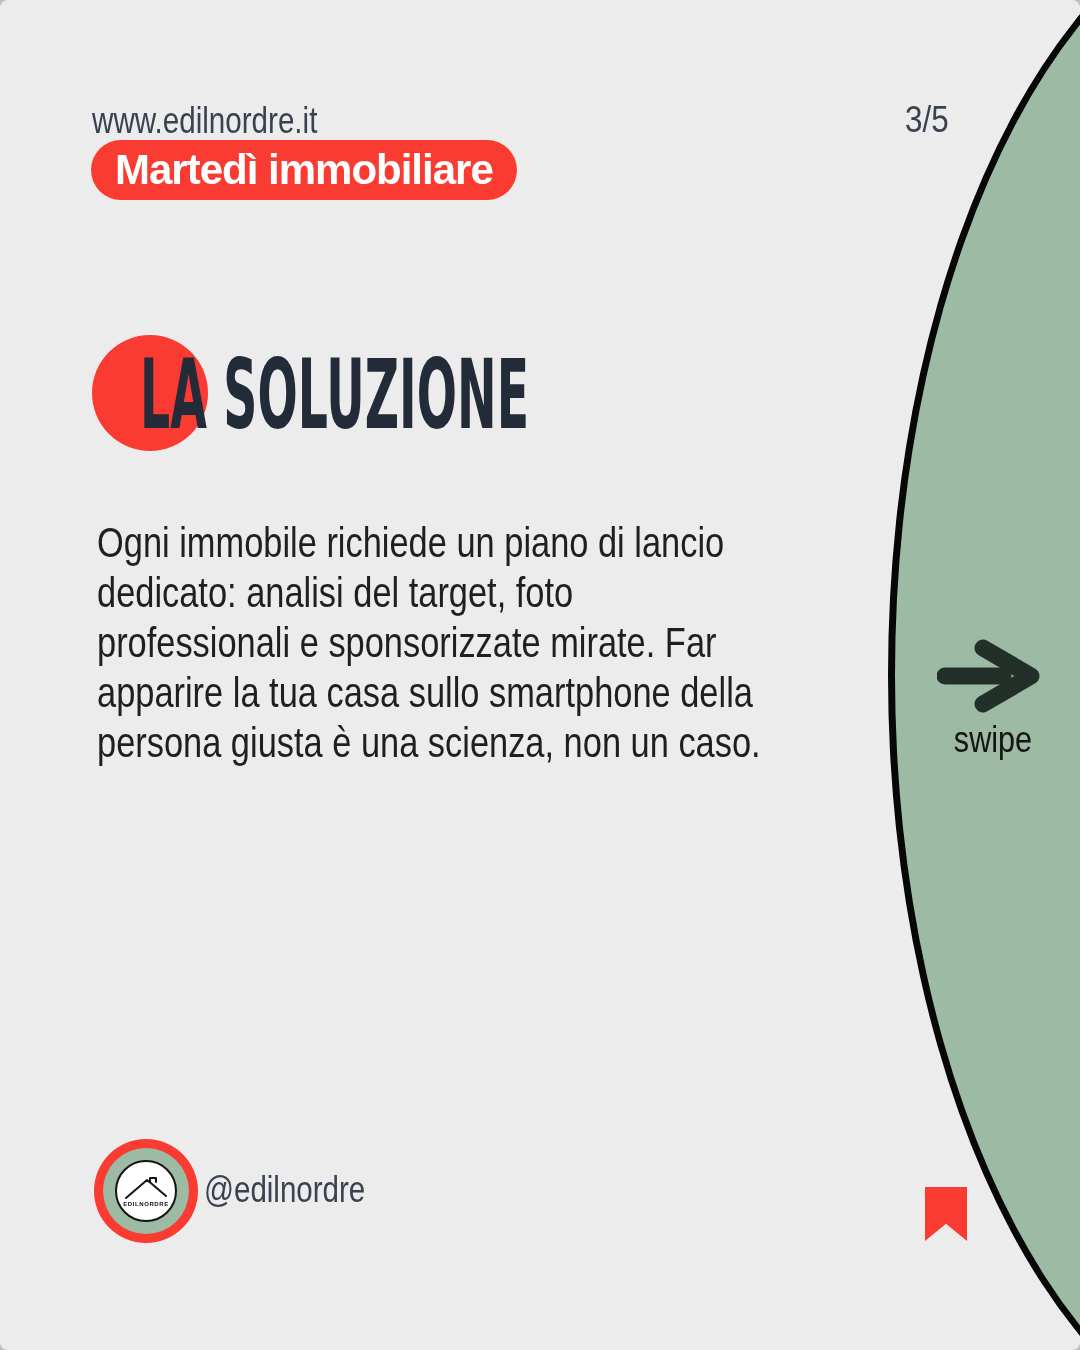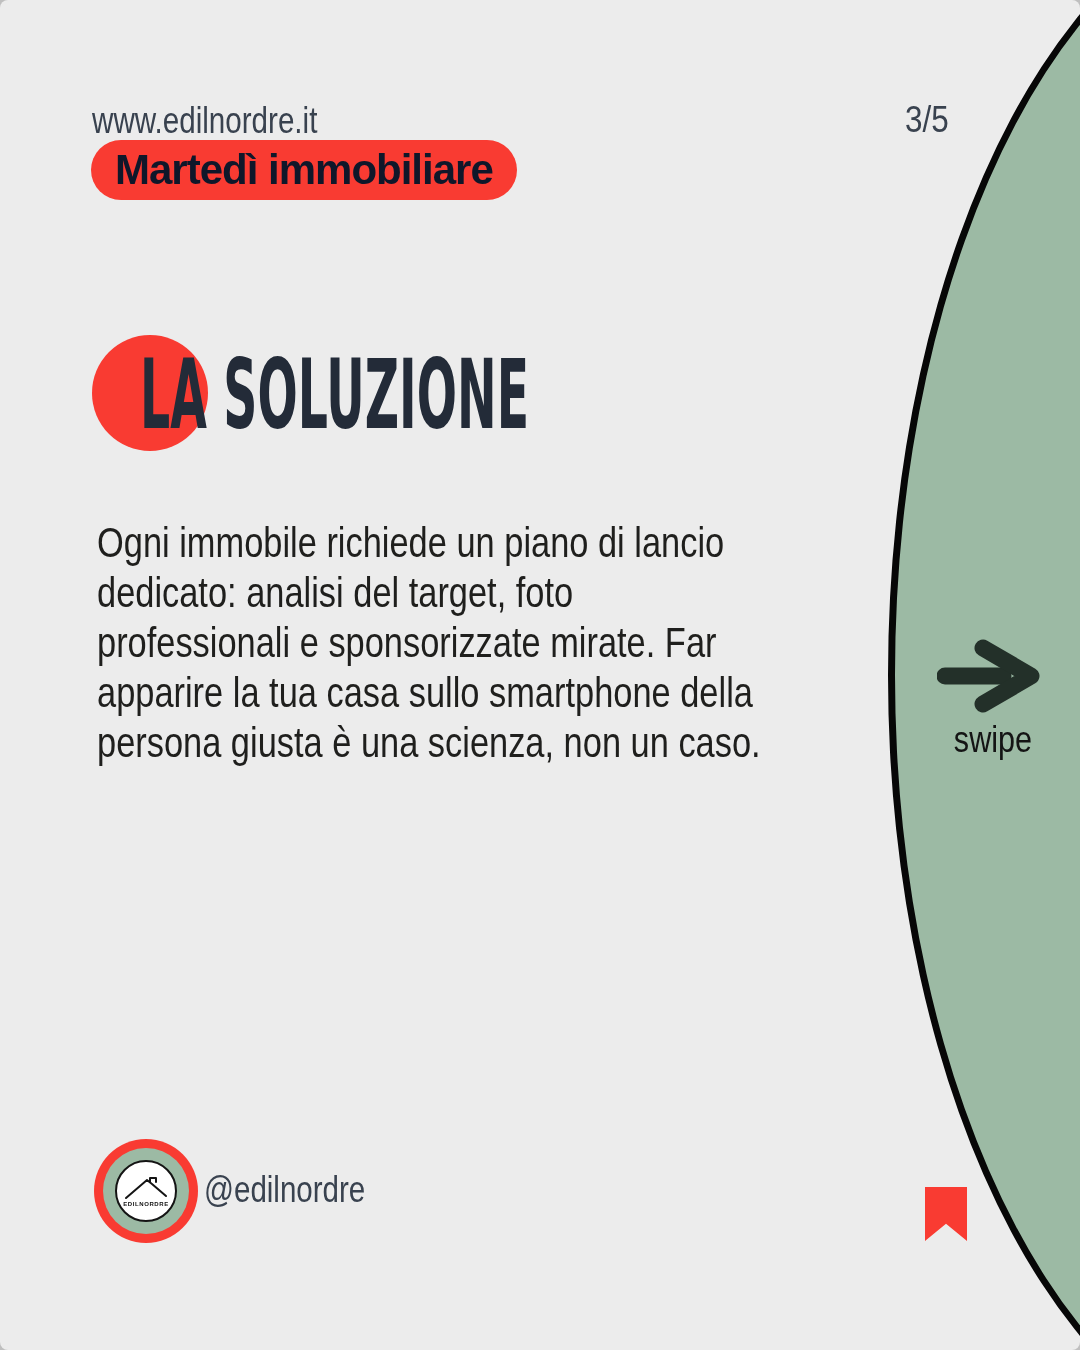--- a/index.html
+++ b/index.html
@@ -59,21 +59,21 @@
     top: 140px;
     height: 60px;
     border-radius: 30px;
     background: #f93b32;
     display: inline-flex;
     align-items: center;
     padding: 0 24px;
     z-index: 2;
   }
   .badge span {
-    color: #0f172a;
+    color: #ffffff;
     font-size: 42px;
     font-weight: bold;
     letter-spacing: -1px;
     white-space: nowrap;
   }
 
   
   .accent-circle {
     position: absolute;
     left: 92px;

